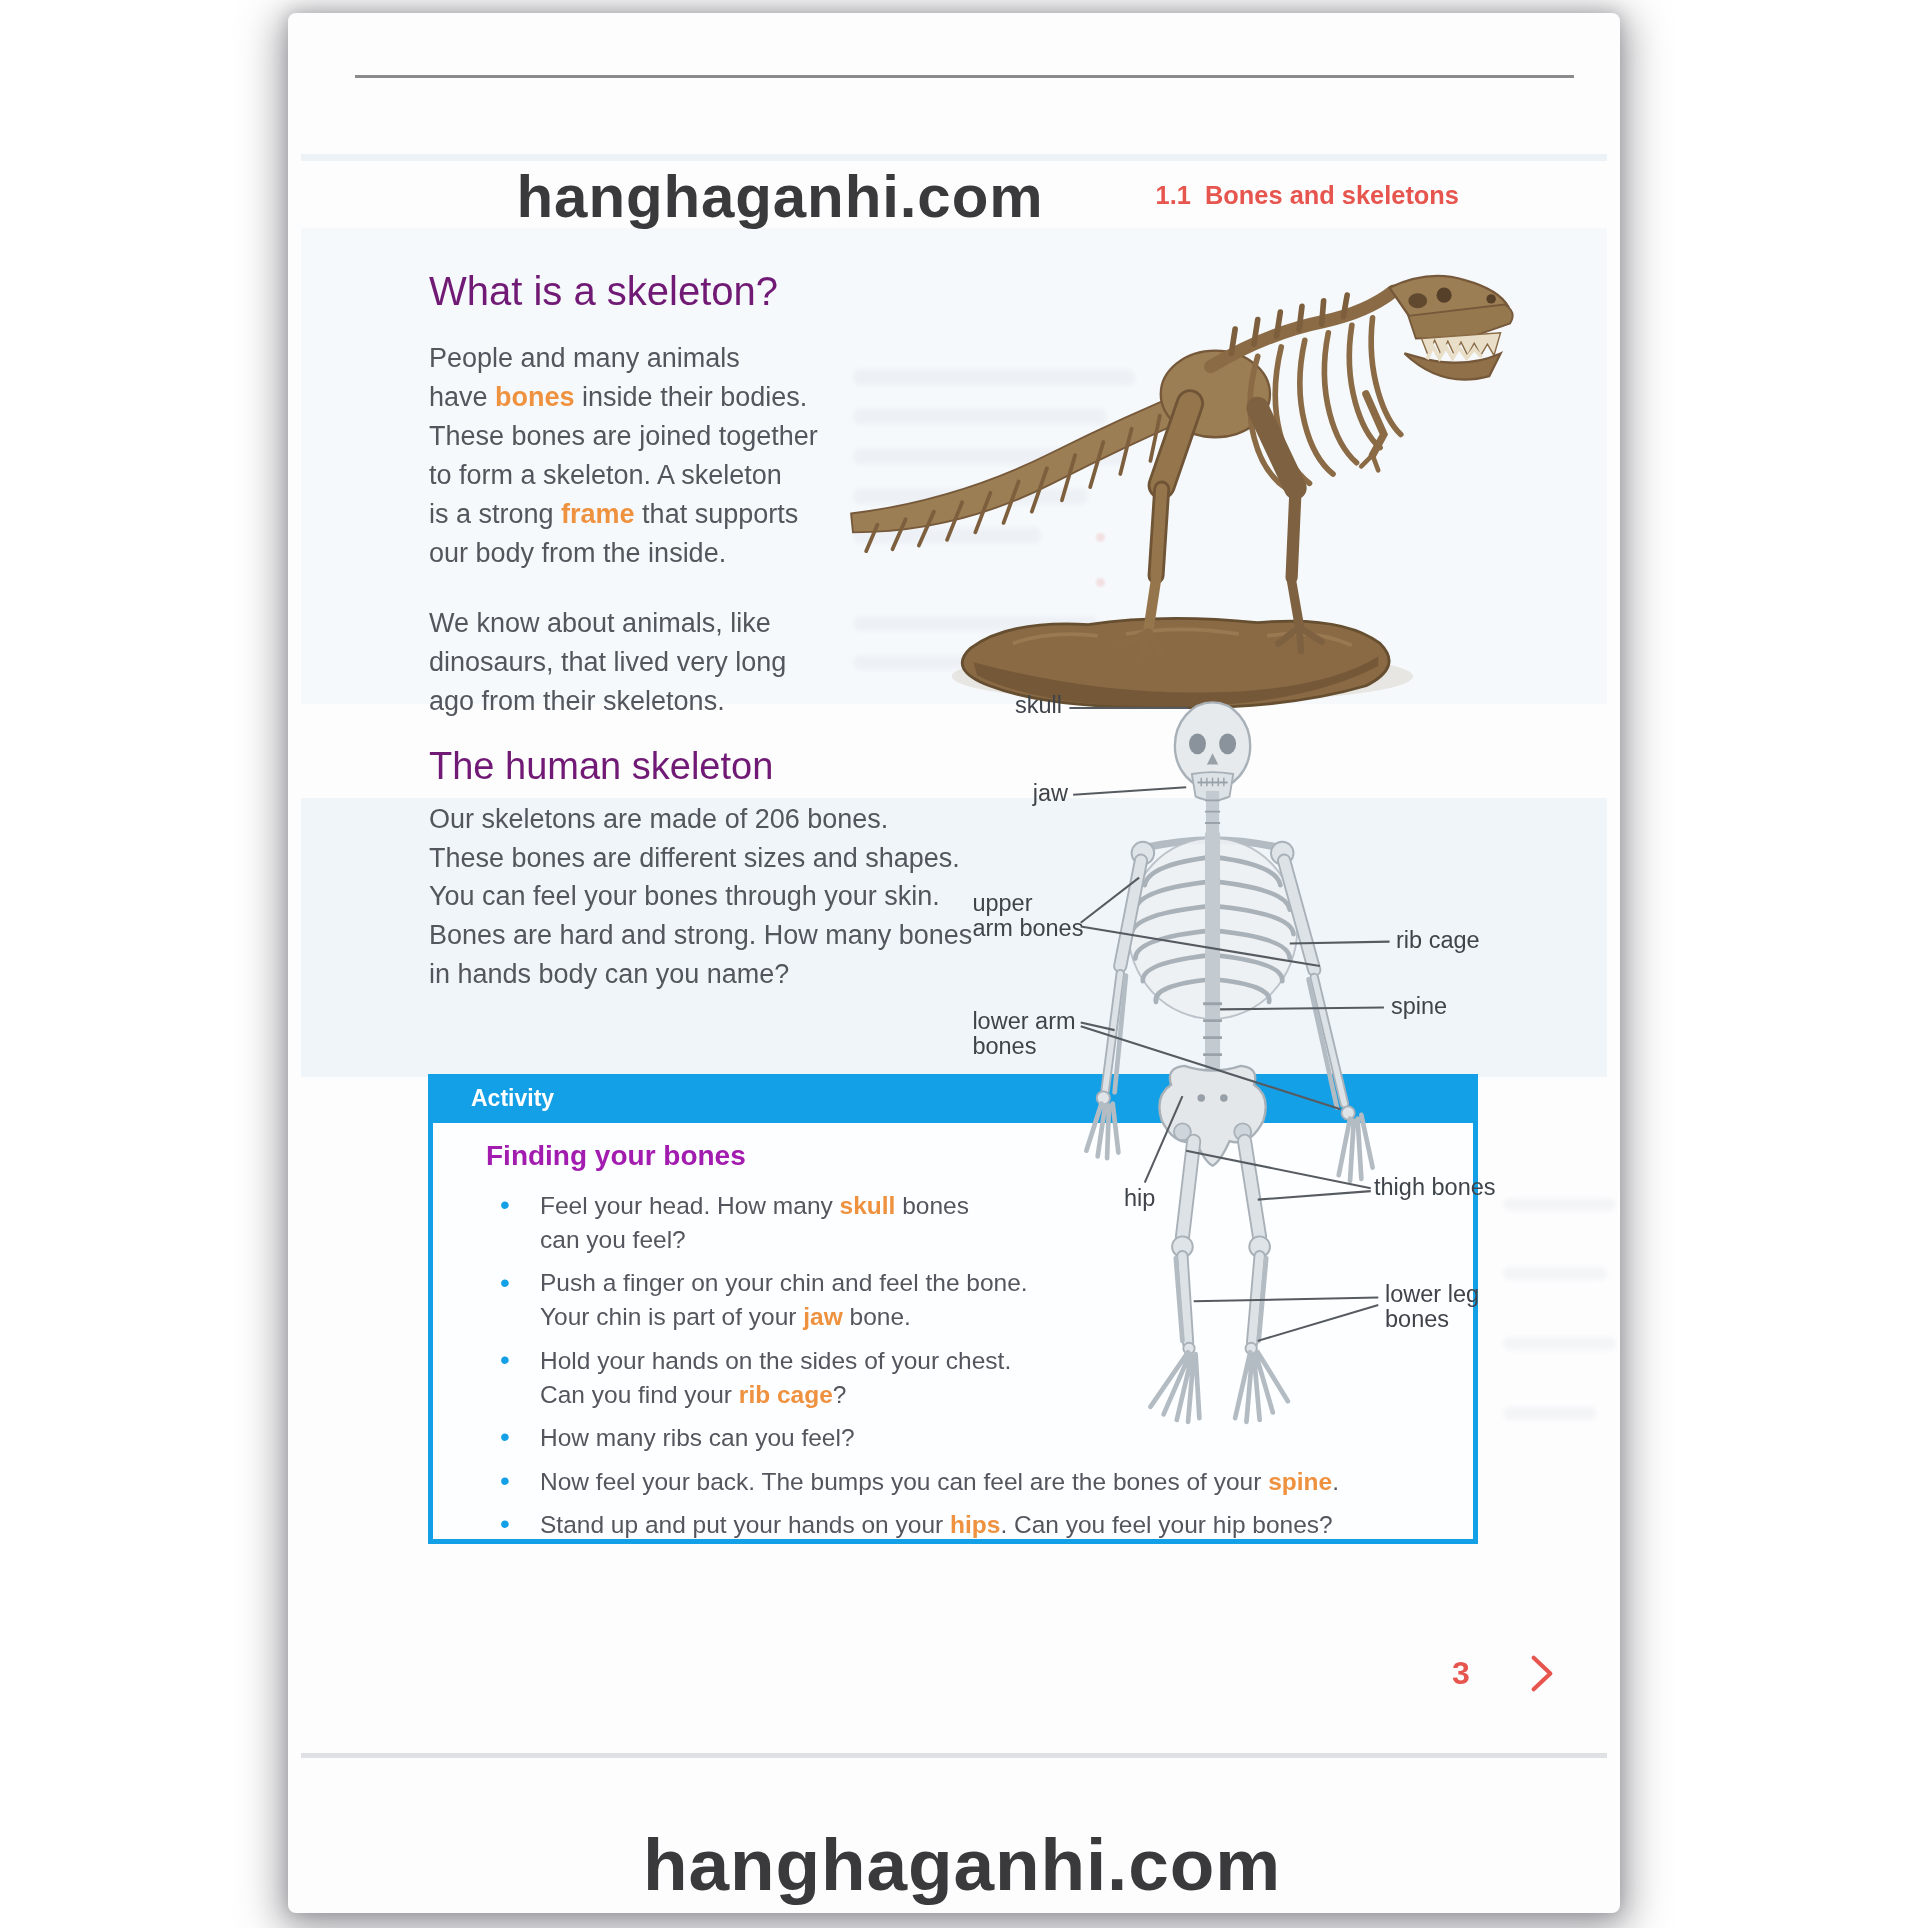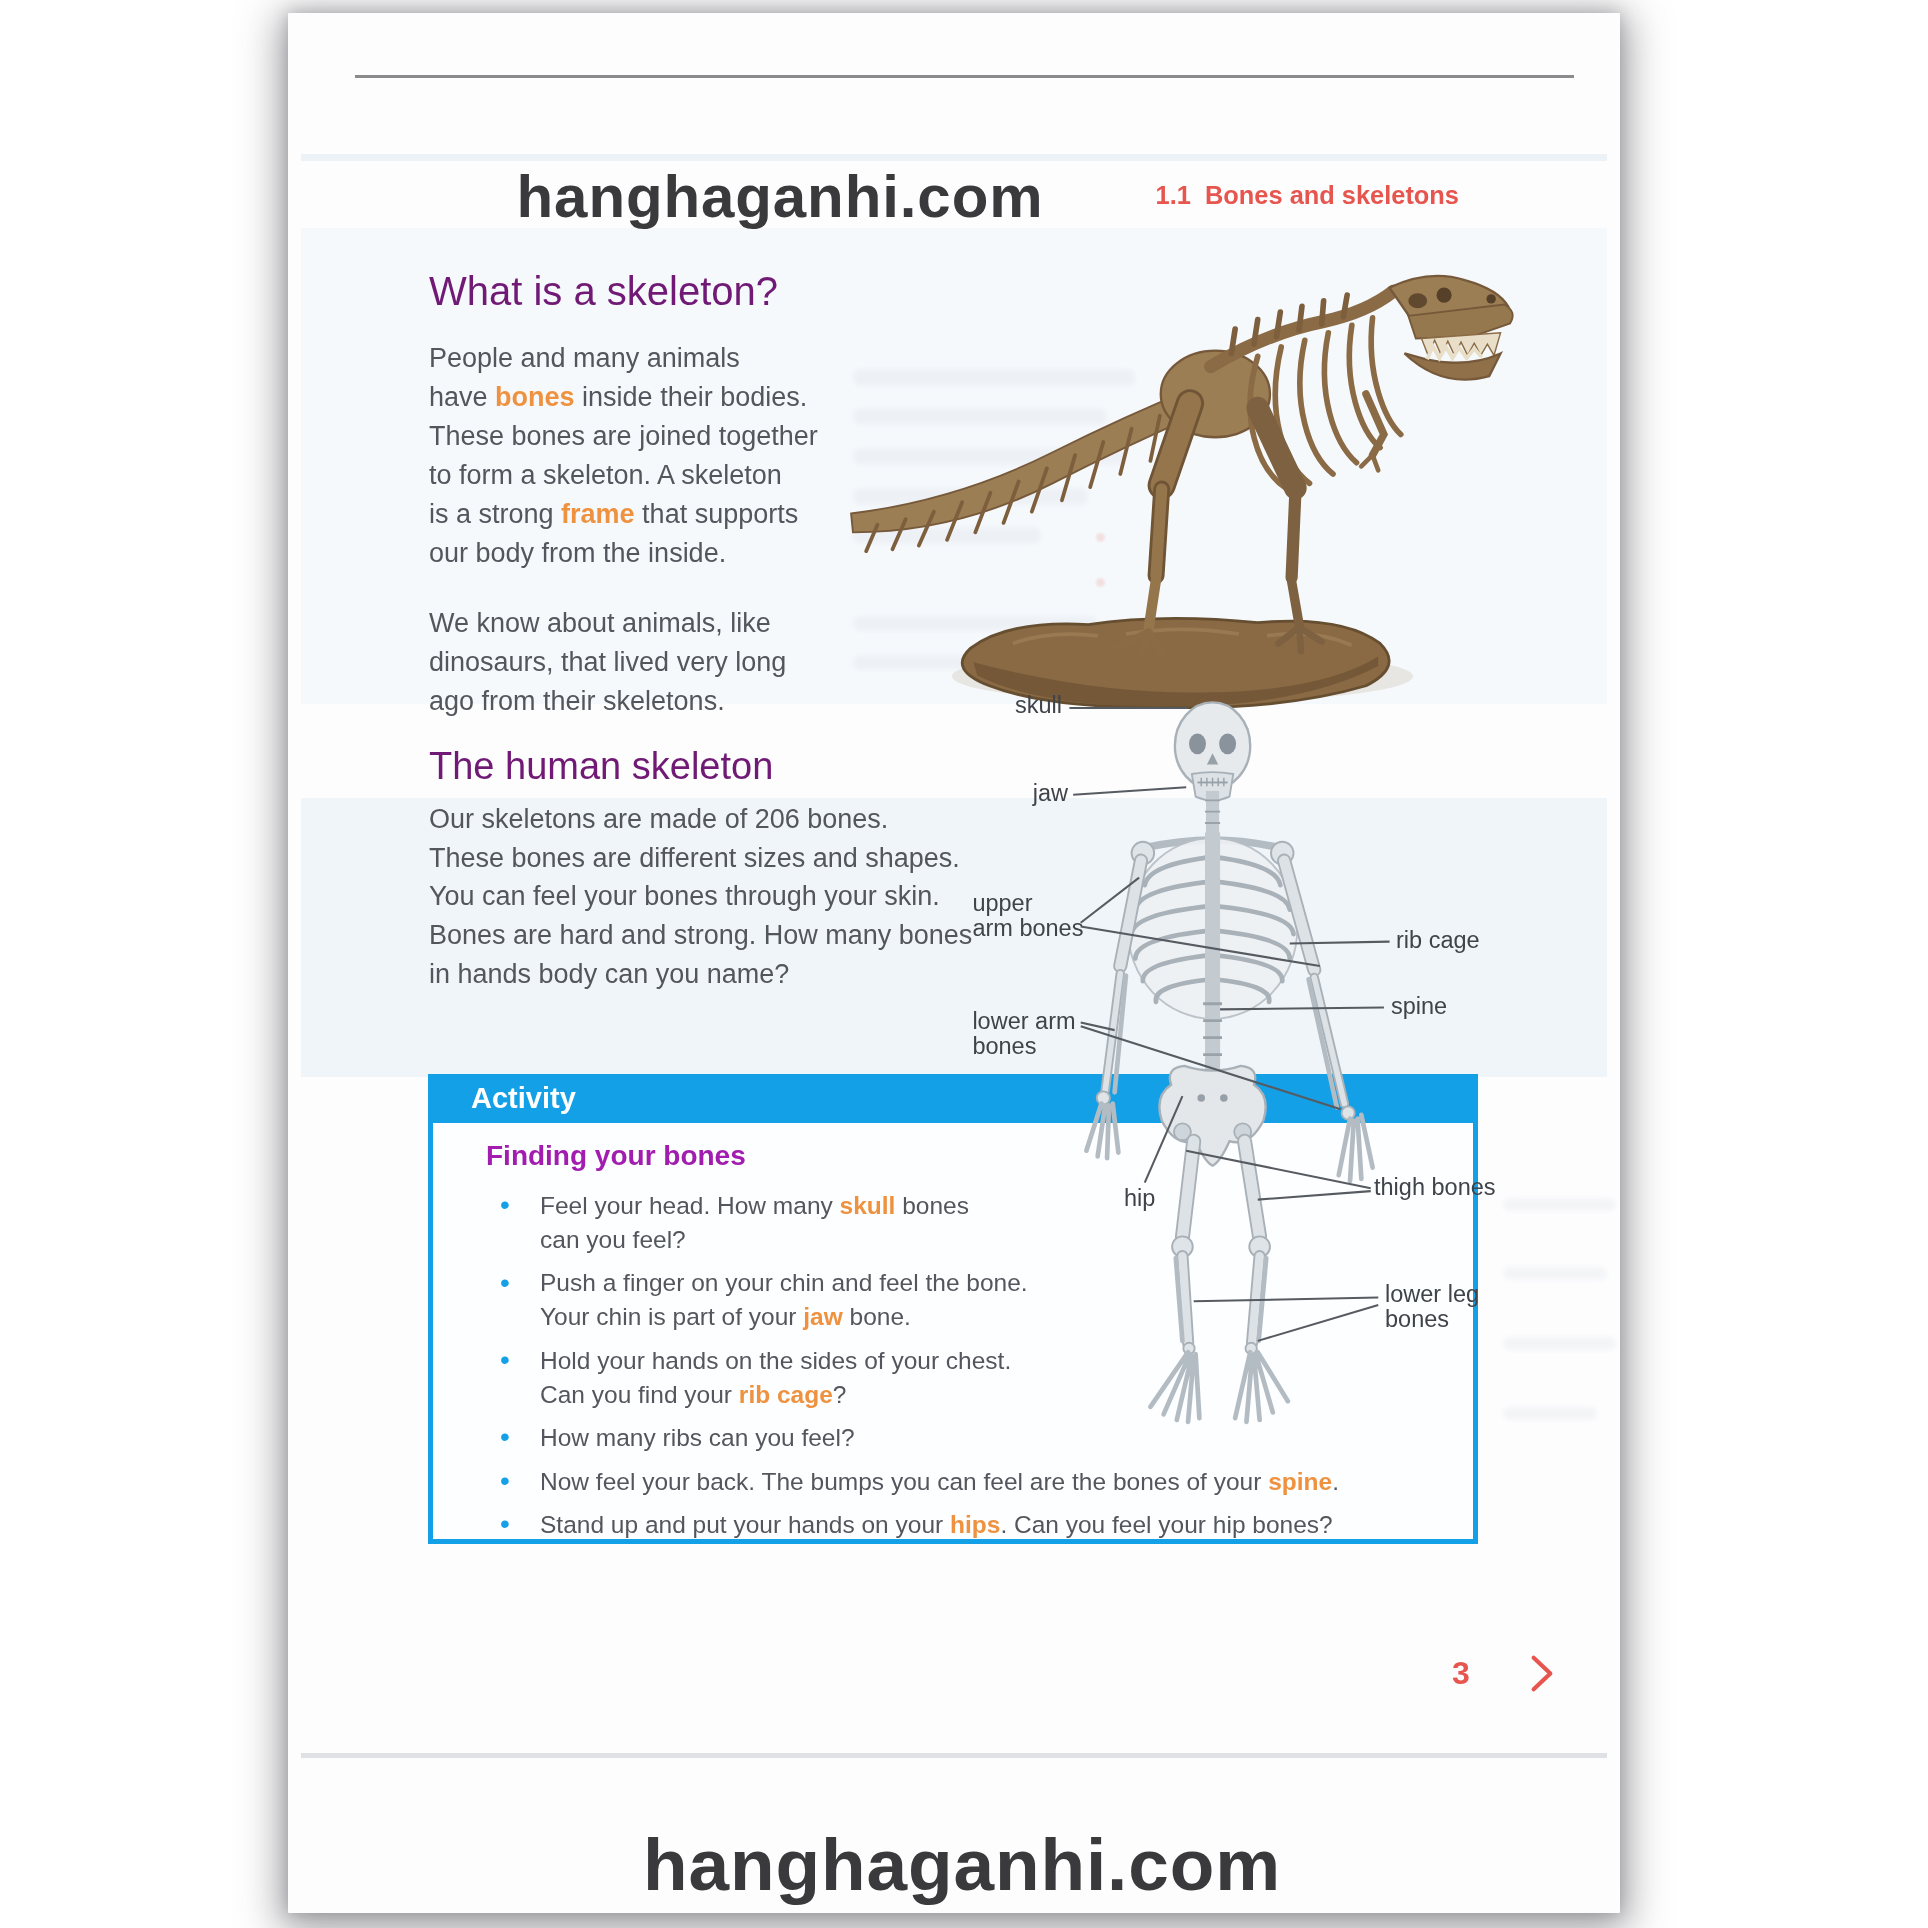--- a/index.html
+++ b/index.html
@@ -1,19 +1,19 @@
 <!DOCTYPE html>
 <html style="font-size:15px"><head>
 <meta charset="utf-8">
 <style>
   html,body{margin:0;padding:0;background:#ffffff;}
   .stage{position:relative;width:1928px;height:1928px;background:#fff;overflow:hidden;
          font-family:"Liberation Sans","DejaVu Sans",sans-serif;}
   .paper{position:absolute;left:288px;top:13px;width:1332px;height:1900px;background:#fdfdfe;
-         border-radius:1px;
+         border-radius:8px;
          box-shadow:0 9.4px 40px 7.5px rgba(70,70,78,.50), 0 0 15px rgba(95,95,104,.30);}
   
   .band{position:absolute;left:13px;right:13px;z-index:0;}
   .band.edge{top:141px;height:6.6px;background:#e8eff5;opacity:.8;}
   .band.a{top:215px;height:476px;background:#f6f9fc;}
   .band.b{top:785px;height:279px;background:#f0f5f9;}
   .band.smudge{top:1740px;height:4.7px;background:#c9cacd;opacity:.55;}
   .bleed{position:absolute;background:#6c7886;opacity:.06;filter:blur(1.9px);border-radius:7.5px;z-index:1;}
   .bleed-dot{position:absolute;width:9.4px;height:9.4px;border-radius:50%;background:#e0635c;opacity:.16;filter:blur(0.9px);z-index:1;}
 
@@ -43,21 +43,21 @@
   .lab-upper-arm{left:25.4px;top:200px;}
   .lab-rib{left:449px;top:237px;}
   .lab-spine{left:444px;top:303px;}
   .lab-lower-arm{left:25.4px;top:318px;}
   .lab-hip{left:177px;top:495px;}
   .lab-thigh{left:427px;top:484px;}
   .lab-lower-leg{left:438px;top:591px;}
 
   
   .act-bar{position:absolute;left:140px;top:1061px;width:1050px;height:49px;background:#14a0e6;z-index:3;}
-  .act-bar .t{margin-left:43px;line-height:49px;font-size:29px;font-weight:700;color:#ffffff;}
+  .act-bar .t{margin-left:43px;line-height:49px;font-size:23px;font-weight:700;color:#ffffff;}
   .act-box{position:absolute;left:140px;top:1110px;width:1050px;height:421px;background:#fdfeff;
            border:5.6px solid #14a0e6;border-top:none;box-sizing:border-box;z-index:3;}
   .act-title{margin:17px 4px 0 53px;font-size:28px;font-weight:700;color:#a21caf;}
   .act-list{list-style:none;margin:17px 0 0 0;padding:0 19px 0 107px;}
   .act-list li{position:relative;font-size:24.5px;line-height:34px;color:#53575d;margin-bottom:9.4px;}
   .act-list li::before{content:"\2022";position:absolute;left:-40px;top:-0.9px;color:#14a0e6;font-size:28px;}
 
   .page-num{position:absolute;left:1164px;top:1642px;font-size:32px;font-weight:700;color:#e7554f;z-index:2;}
   .next{position:absolute;left:1241px;top:1640px;width:26px;height:41px;z-index:2;cursor:pointer;}
 </style>

